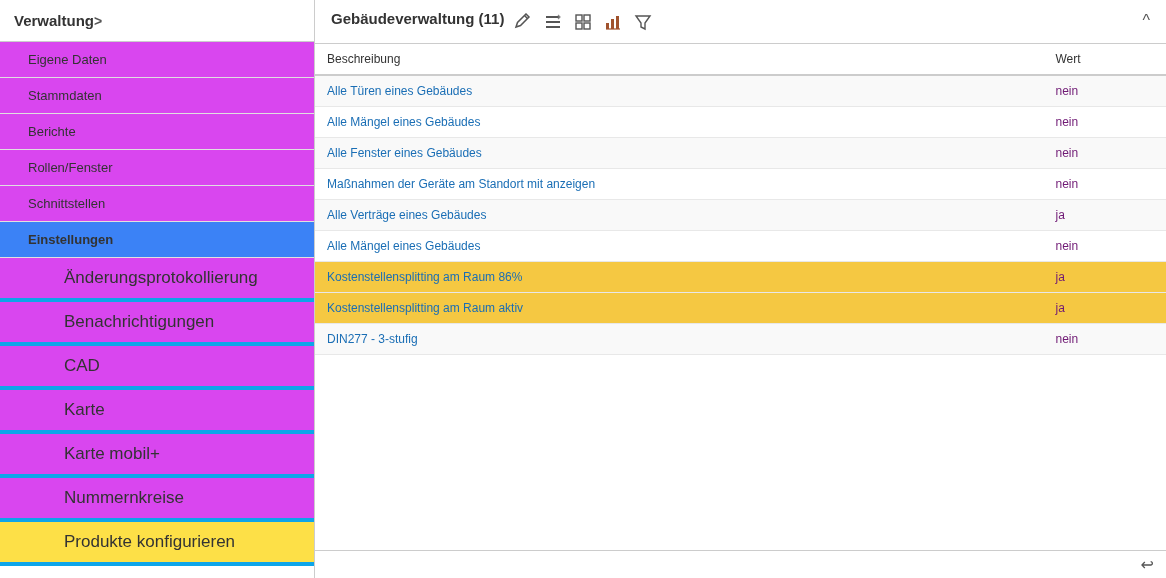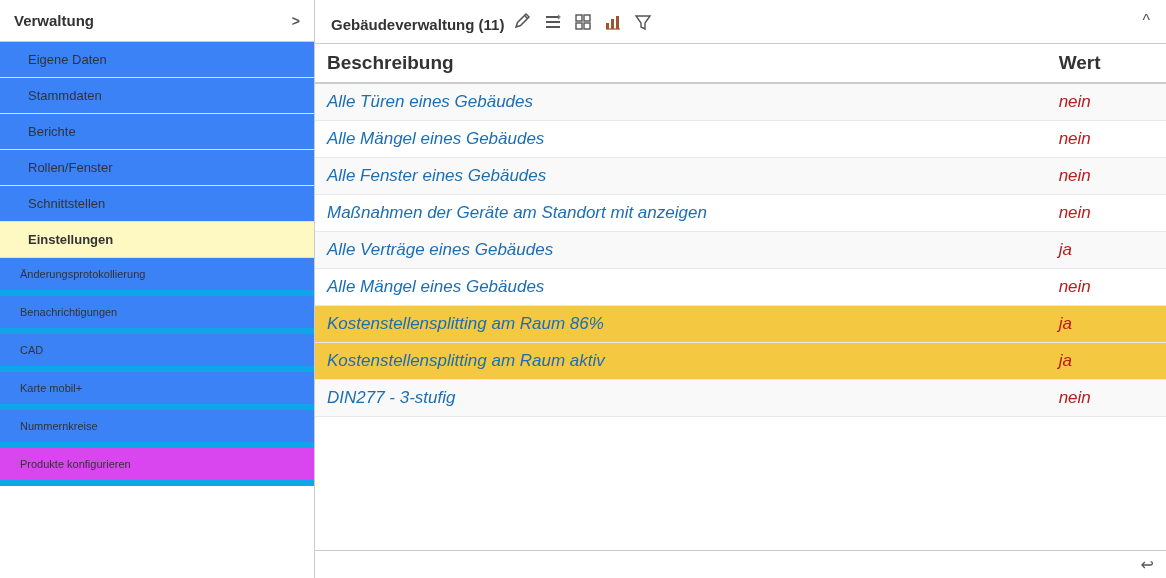--- a/index.html
+++ b/index.html
@@ -21,69 +21,68 @@
       width: 315px;
       min-width: 315px;
       border-right: 1px solid #ccc;
       display: flex;
       flex-direction: column;
       overflow-y: auto;
     }
     .sidebar-header {
       display: flex;
       align-items: center;
-      justify-content: space-between;
       padding: 12px 14px;
       font-size: 15px;
       font-weight: bold;
       border-bottom: 1px solid #ccc;
       background: #fff;
     }
     .sidebar-chevron {
       font-size: 14px;
       color: #555;
       cursor: pointer;
     }
     .sidebar-item {
       padding: 10px 14px 10px 28px;
       border-bottom: 1px solid #e0e0e0;
       cursor: pointer;
+      background: #d946ef;
+    }
+    .sidebar-item.active {
       background: #3b82f6;
-    }
-    .sidebar-item.active {
-      background: #fef9c3;
       font-weight: bold;
     }
     .sidebar-item.sub {
-      padding-left: 20px;
+      padding-left: 64px;
       font-weight: normal;
-      font-size: 11px;
-      border-bottom: 6px solid #0ea5e9;
+      font-size: 17px;
+      border-bottom: 4px solid #0ea5e9;
     }
     .sidebar-item.sub.active {
-      background: #d946ef;
+      background: #fde047;
     }
     
     .main {
       flex: 1;
       display: flex;
       flex-direction: column;
       overflow: hidden;
     }
     .main-header {
       display: flex;
       align-items: center;
       justify-content: space-between;
       padding: 10px 16px;
       border-bottom: 1px solid #ccc;
       background: #fff;
     }
     .main-header-left {
       display: flex;
-      align-items: flex-end;
+      align-items: flex-start;
       gap: 8px;
     }
     .main-title {
       font-size: 15px;
       font-weight: bold;
     }
     .toolbar-icons {
       display: flex;
       gap: 8px;
       align-items: center;
@@ -104,48 +103,47 @@
       flex: 1;
       overflow-y: auto;
     }
     table {
       width: 100%;
       border-collapse: collapse;
     }
     thead th {
       text-align: left;
       padding: 8px 12px;
-      font-weight: bold;
-      font-size: 19px;
+      font-weight: normal;
+      font-size: 12px;
       background: #fff;
       border-bottom: 2px solid #ccc;
     }
     tbody tr {
       border-bottom: 1px solid #e8e8e8;
     }
     tbody tr:nth-child(odd) {
       background: #f9f9f9;
     }
     tbody tr:nth-child(even) {
       background: #fff;
     }
     tbody tr.highlighted {
       background: #f5c842 !important;
     }
     tbody td {
       padding: 8px 12px;
-      font-size: 17px;
-      font-style: italic;
+      font-size: 12px;
     }
     .td-desc {
       color: #1a6eb5;
       cursor: pointer;
     }
     .td-val {
-      color: #b91c1c;
+      color: #701a75;
     }
     
     .main-footer {
       display: flex;
       justify-content: flex-end;
       align-items: center;
       padding: 4px 12px;
       border-top: 1px solid #ccc;
       background: #fff;
       min-height: 28px;
@@ -175,20 +173,21 @@
     <div id="sidebar-items-container">
         <div class="sidebar-item">Eigene Daten</div>
         <div class="sidebar-item">Stammdaten</div>
         <div class="sidebar-item">Berichte</div>
         <div class="sidebar-item">Rollen/Fenster</div>
         <div class="sidebar-item">Schnittstellen</div>
         <div class="sidebar-item active">Einstellungen</div>
         <div class="sidebar-item sub">Änderungsprotokollierung</div>
         <div class="sidebar-item sub">Benachrichtigungen</div>
         <div class="sidebar-item sub">CAD</div>
+        <div class="sidebar-item sub">Karte</div>
         <div class="sidebar-item sub">Karte mobil+</div>
         <div class="sidebar-item sub">Nummernkreise</div>
         <div class="sidebar-item sub active">Produkte konfigurieren</div>
       </div>
   </div>
 
   <div class="main">
 
     <div class="main-header">
       <div class="main-header-left">

